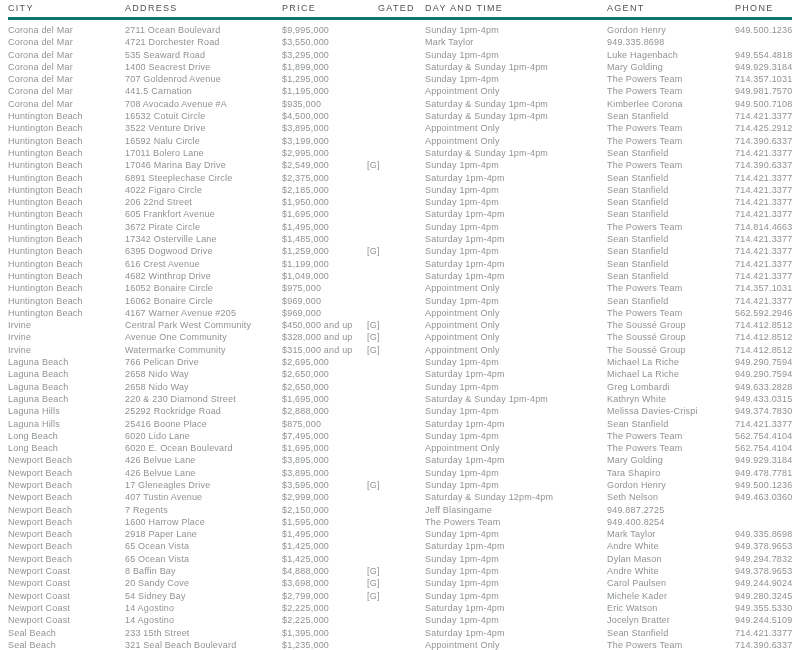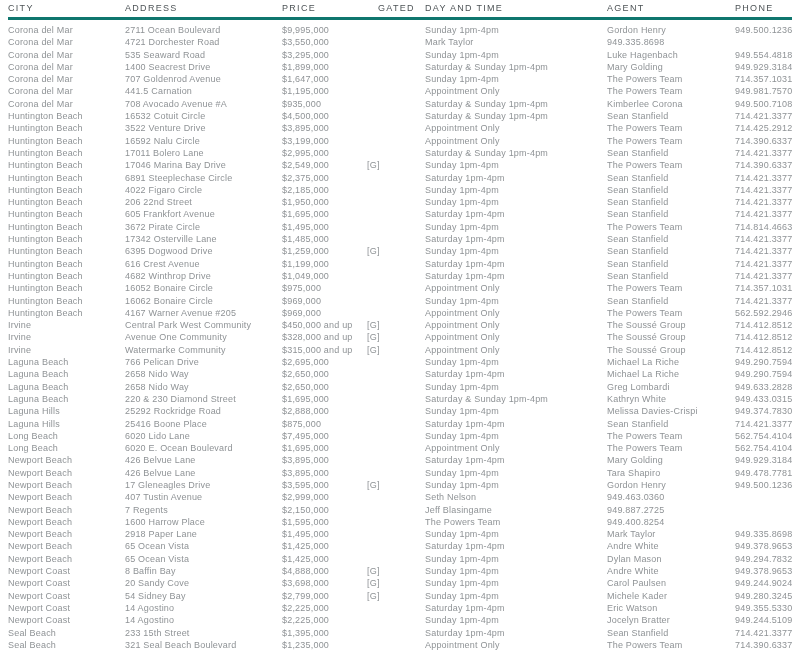--- a/index.html
+++ b/index.html
@@ -92,21 +92,21 @@
         <span class="cell col-address">1400 Seacrest Drive</span>
         <span class="cell col-price">$1,899,000</span>
         <span class="cell col-gated"></span>
         <span class="cell col-day_time">Saturday &amp; Sunday 1pm-4pm</span>
         <span class="cell col-agent">Mary Golding</span>
         <span class="cell col-phone">949.929.3184</span>
       </div>
       <div class="row grid-cols">
         <span class="cell col-city">Corona del Mar</span>
         <span class="cell col-address">707 Goldenrod Avenue</span>
-        <span class="cell col-price">$1,647,000</span>
+        <span class="cell col-price">$1,295,000</span>
         <span class="cell col-gated"></span>
         <span class="cell col-day_time">Sunday 1pm-4pm</span>
         <span class="cell col-agent">The Powers Team</span>
         <span class="cell col-phone">714.357.1031</span>
       </div>
       <div class="row grid-cols">
         <span class="cell col-city">Corona del Mar</span>
         <span class="cell col-address">441.5 Carnation</span>
         <span class="cell col-price">$1,195,000</span>
         <span class="cell col-gated"></span>
@@ -400,20 +400,21 @@
         <span class="cell col-gated">[G]</span>
         <span class="cell col-day_time">Sunday 1pm-4pm</span>
         <span class="cell col-agent">Gordon Henry</span>
         <span class="cell col-phone">949.500.1236</span>
       </div>
       <div class="row grid-cols">
         <span class="cell col-city">Newport Beach</span>
         <span class="cell col-address">407 Tustin Avenue</span>
         <span class="cell col-price">$2,999,000</span>
         <span class="cell col-gated"></span>
+        <span class="cell col-day_time">Saturday &amp; Sunday 12pm-4pm</span>
         <span class="cell col-agent">Seth Nelson</span>
         <span class="cell col-phone">949.463.0360</span>
       </div>
       <div class="row grid-cols">
         <span class="cell col-city">Newport Beach</span>
         <span class="cell col-address">7 Regents</span>
         <span class="cell col-price">$2,150,000</span>
         <span class="cell col-gated"></span>
         <span class="cell col-agent">Jeff Blasingame</span>
         <span class="cell col-phone">949.887.2725</span>

